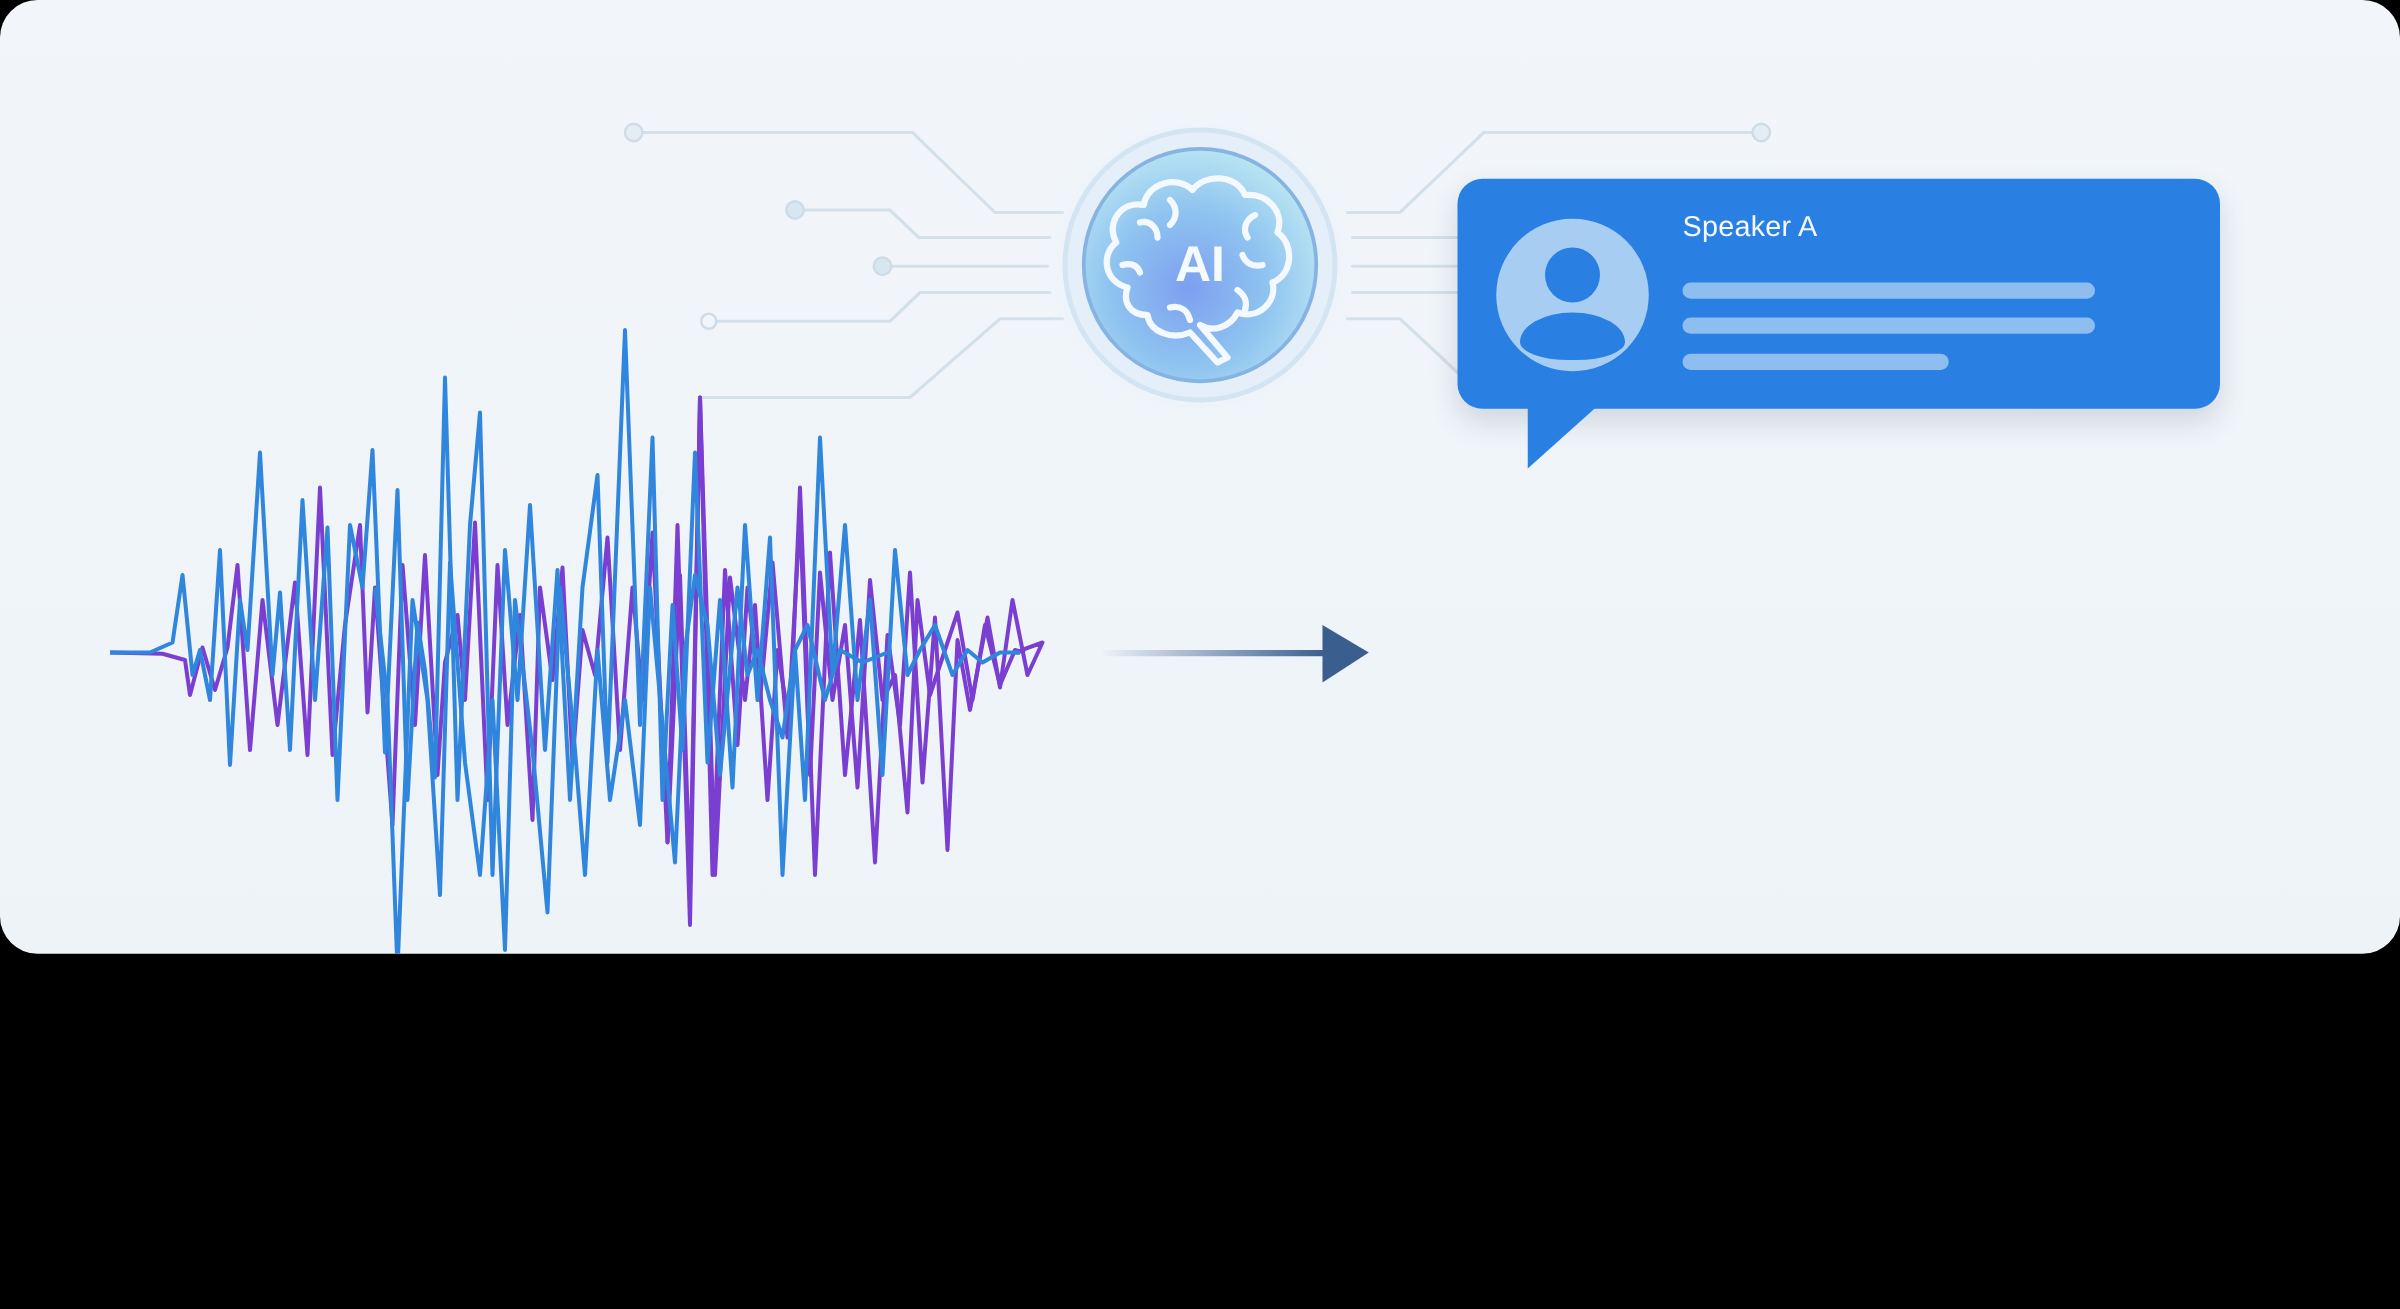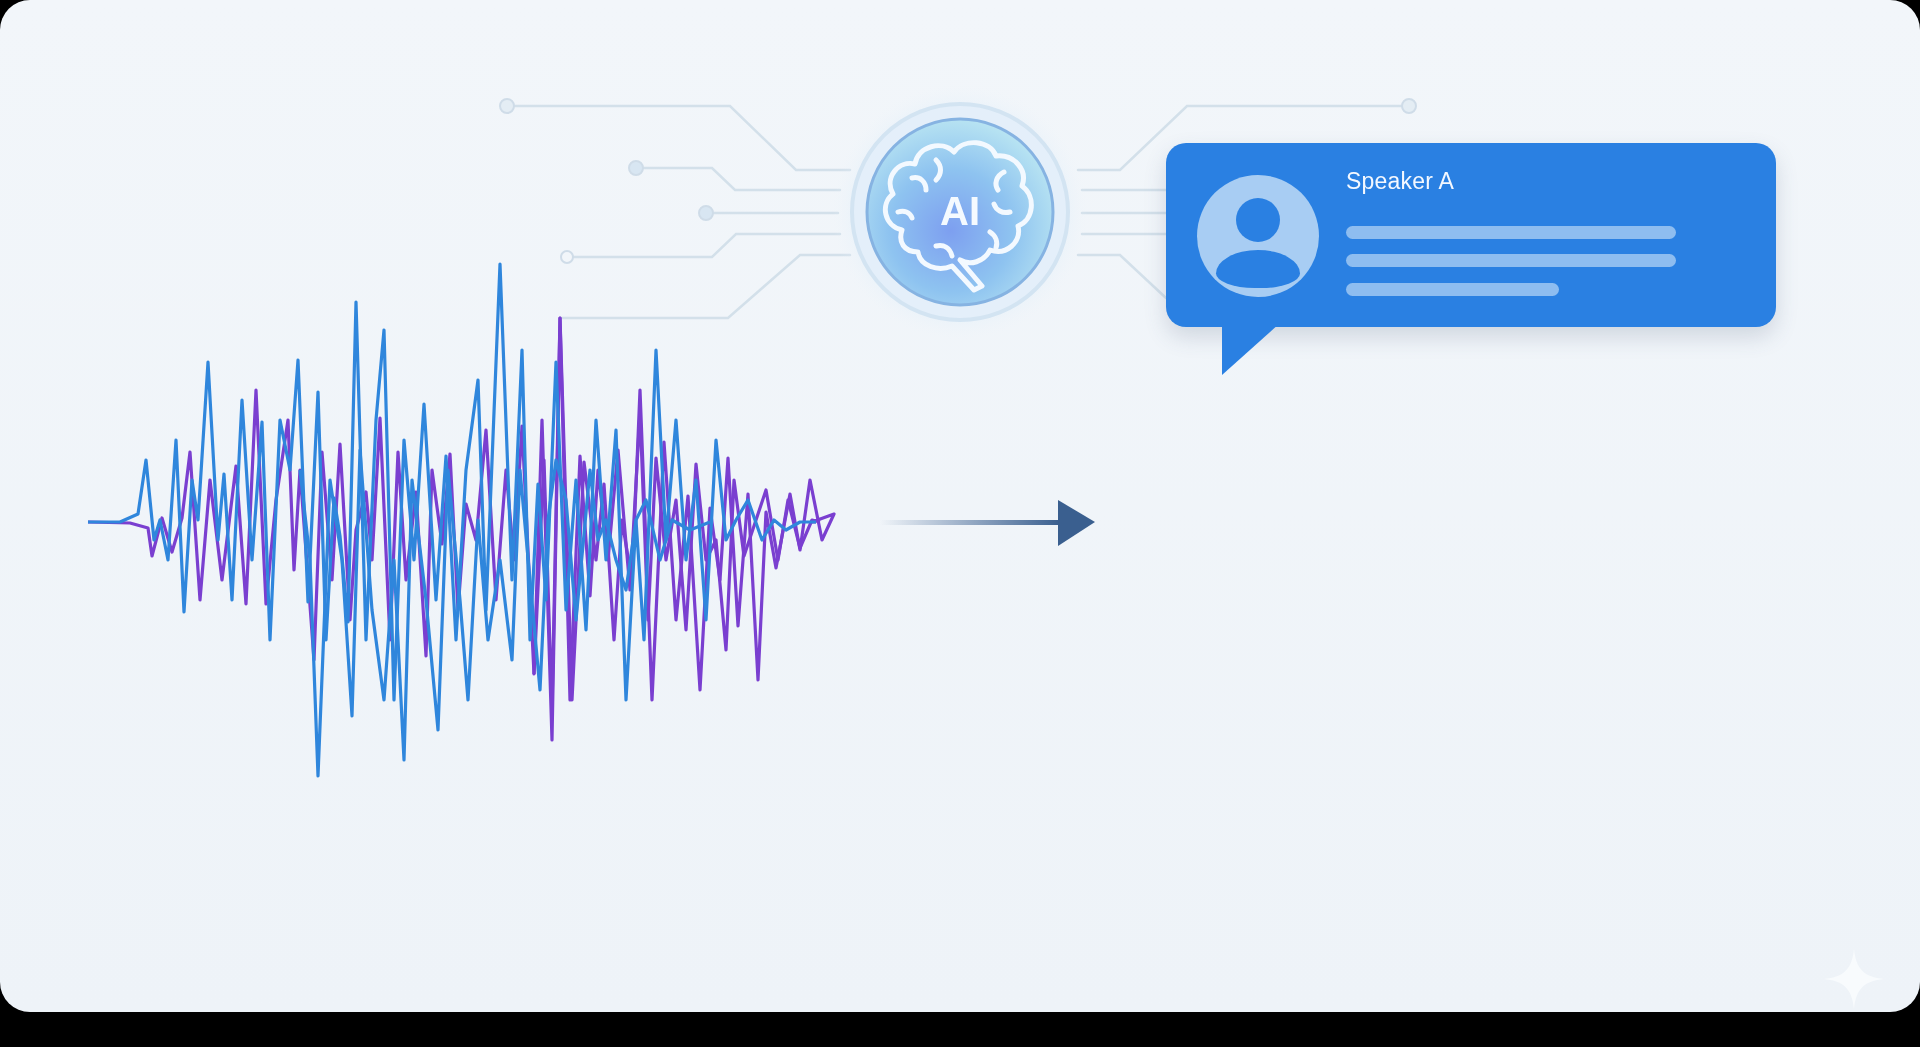--- a/index.html
+++ b/index.html
@@ -1,19 +1,19 @@
 <!DOCTYPE html>
 <html><head>
 <meta charset="utf-8">
 <style>
   * { box-sizing: border-box; margin: 0; padding: 0; }
   html, body { width: 1920px; height: 1047px; background: #000; overflow: hidden; }
   body { font-family: "Liberation Sans", sans-serif; }
   .canvas {
-    position: absolute; left: 0; top: 0; width: 1920px; height: 1012px;
+    position: absolute; left: 0; top: 0; width: 1920px; height: 763px;
     border-radius: 30px;
     background: linear-gradient(180deg, #f2f6fa 0%, #eef3f8 100%);
     overflow: hidden;
   }
   .layer { position: absolute; left: 0; top: 0; width: 1920px; height: 1047px; }
   .bubble {
     position: absolute; left: 1166px; width: 610px; height: 184px;
     border-radius: 20px;
     box-shadow: 0 10px 22px rgba(60, 80, 110, 0.18);
   }

